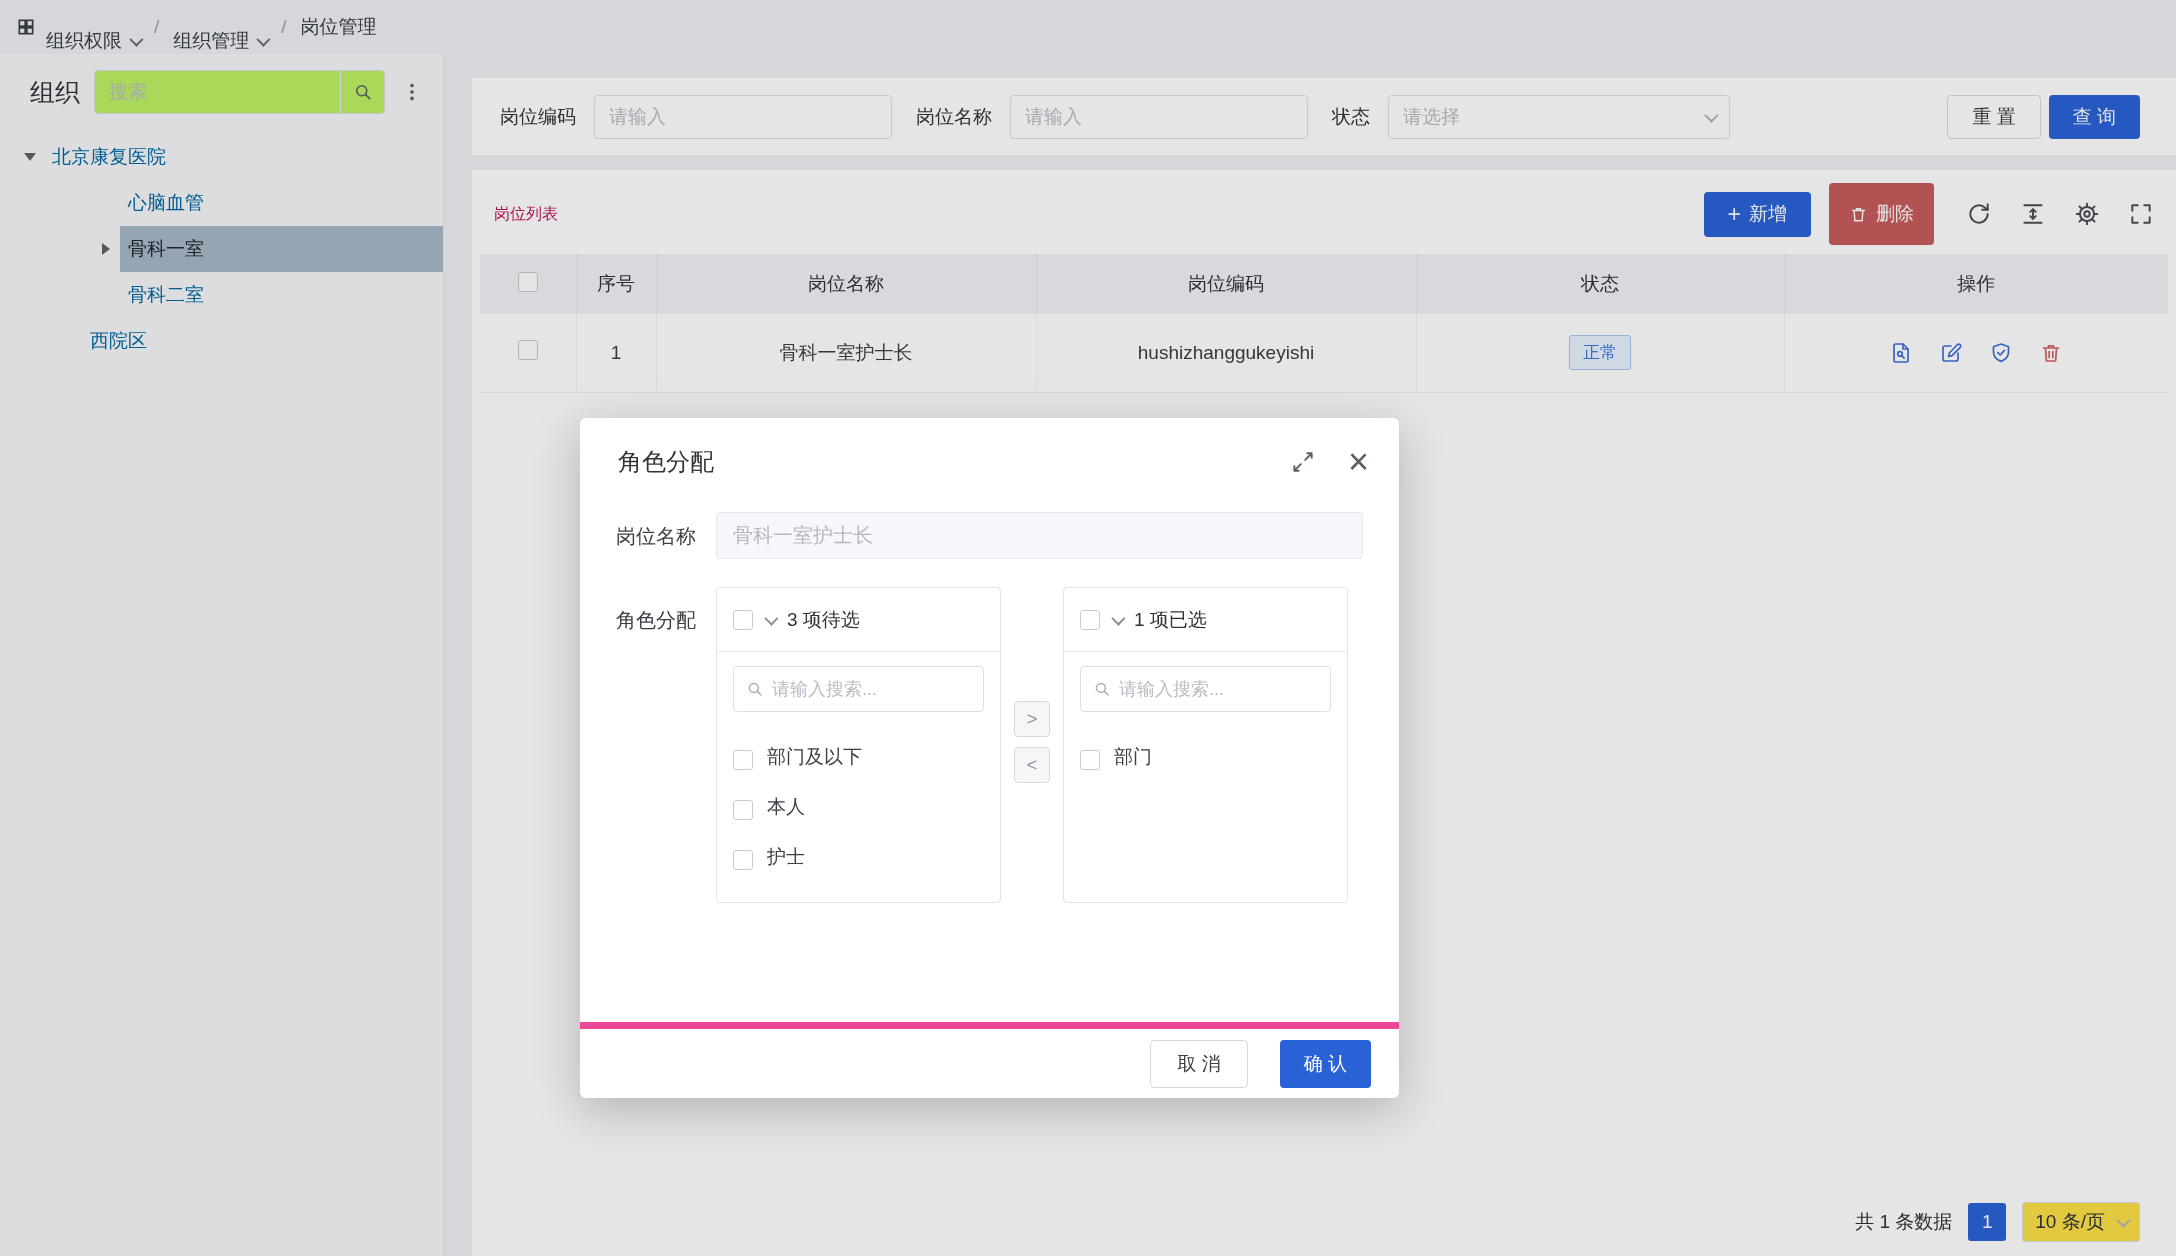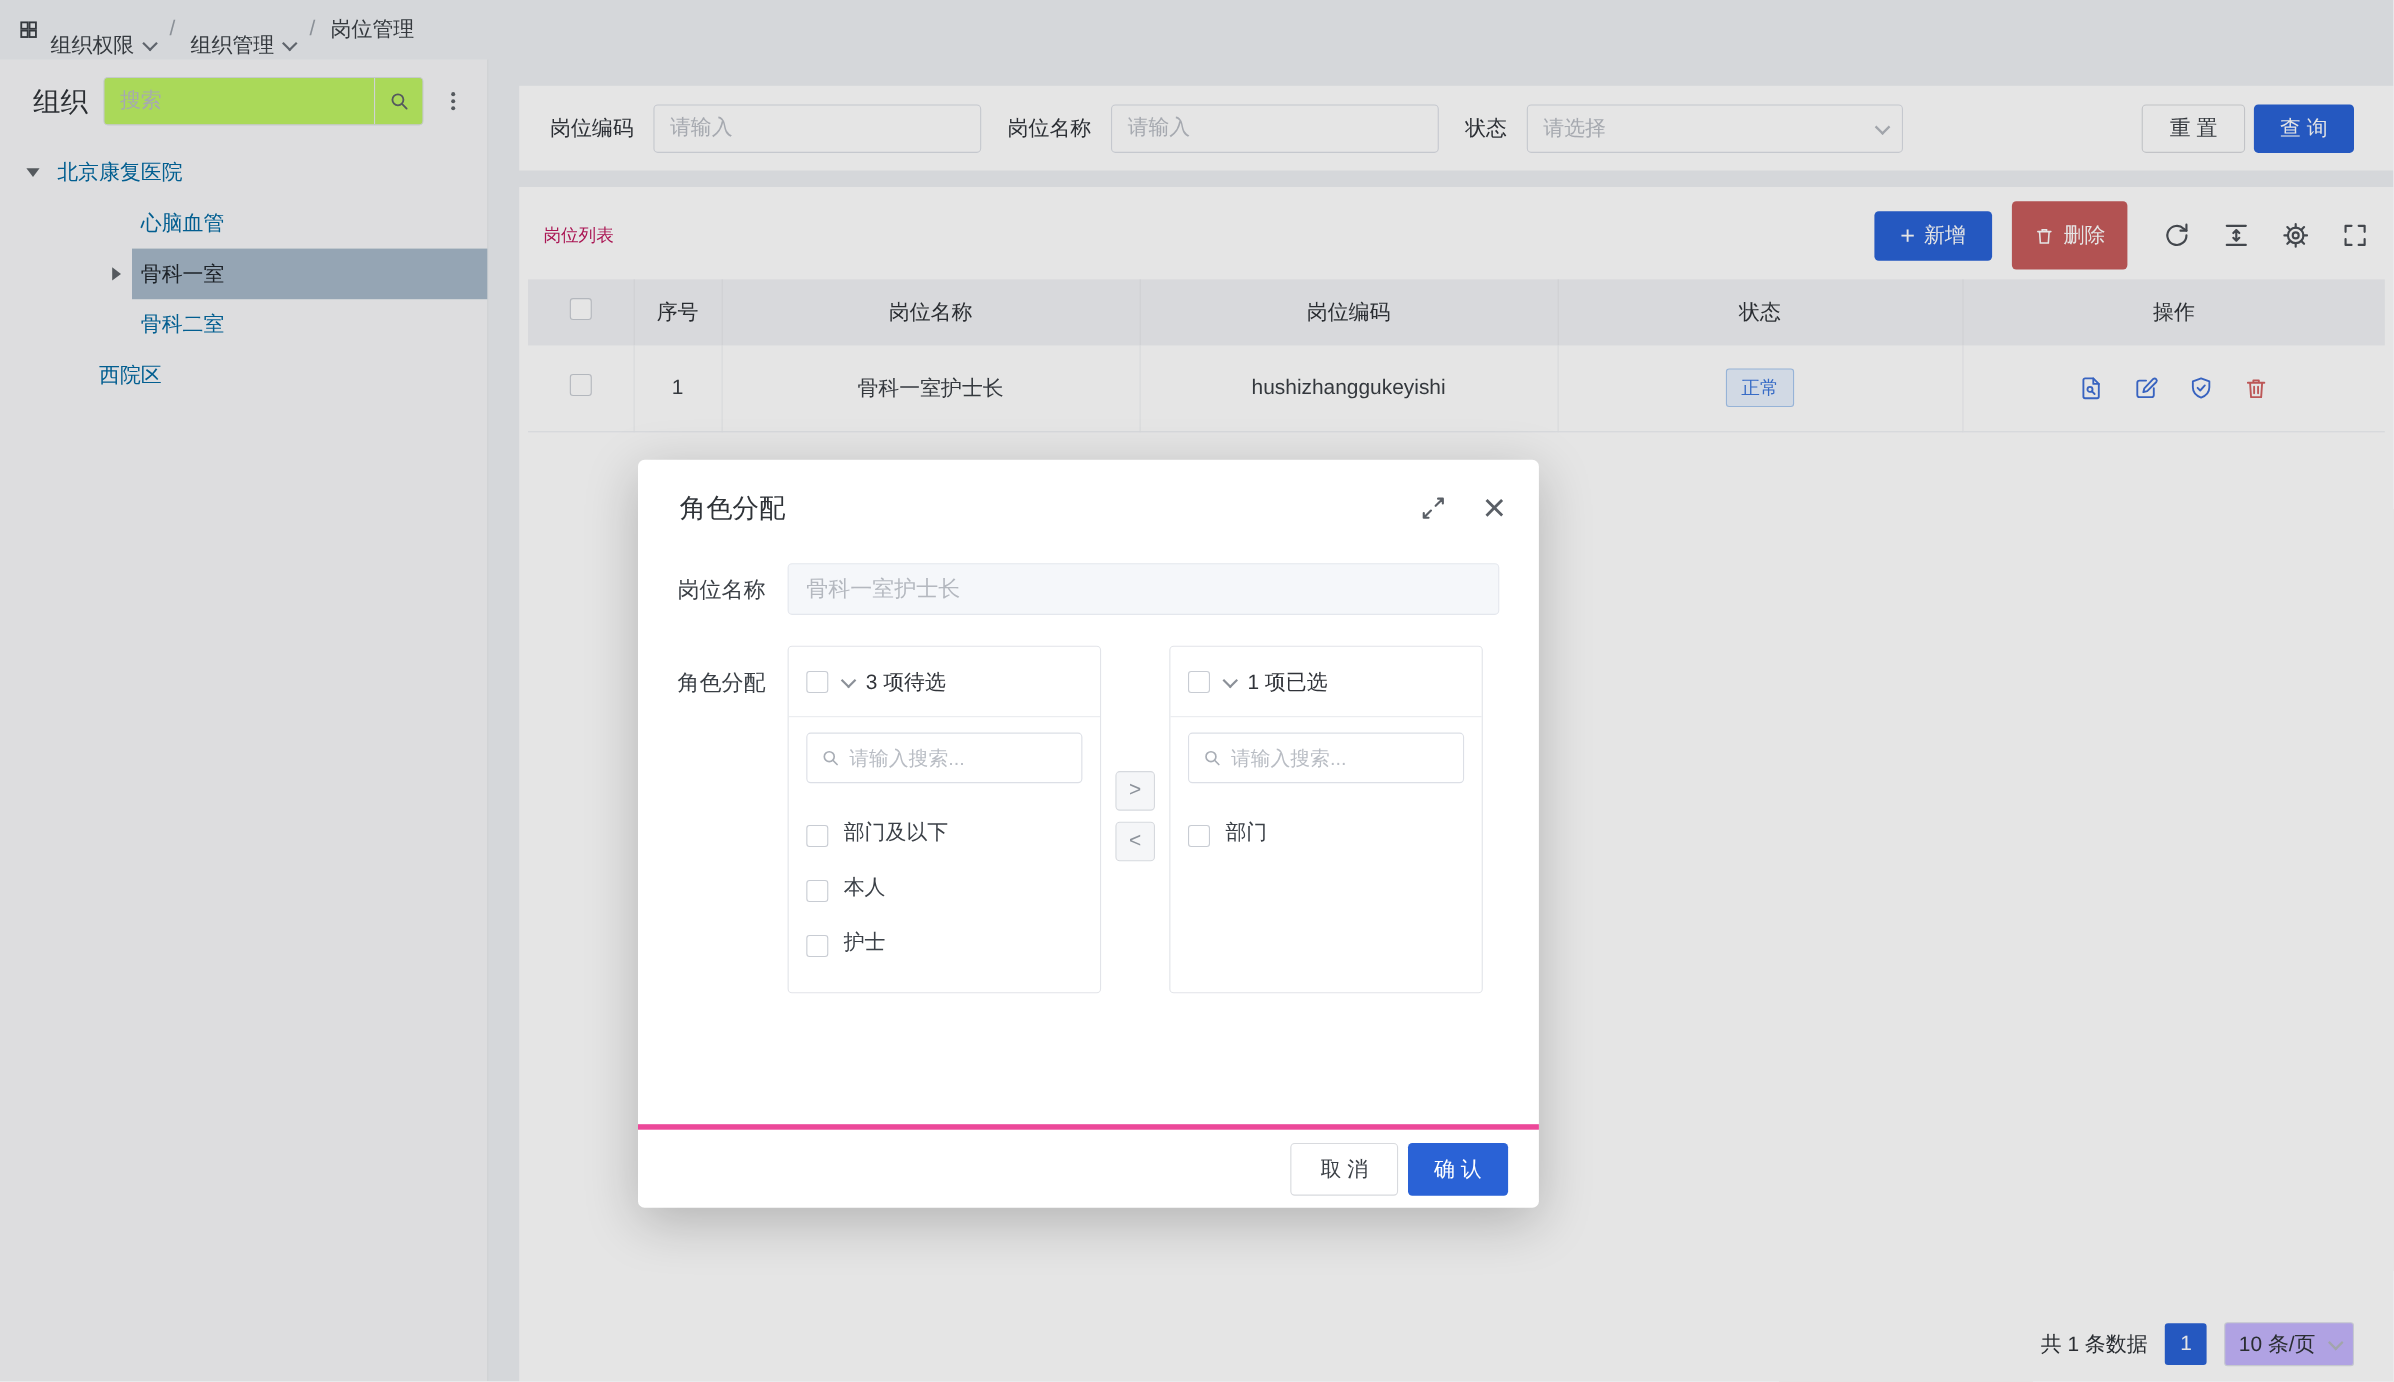--- a/index.html
+++ b/index.html
@@ -59,21 +59,21 @@
   .grid td { height:78px; text-align:center; font-size:19px; color:#3a3f45; border-bottom:1px solid #edeff3; border-right:1px solid #f1f2f5; }
   .grid td:last-child { border-right:0; }
   .cb { width:20px; height:20px; border:1.5px solid #c8ccd3; border-radius:3px; background:#fff; display:inline-block; flex-shrink:0; cursor:pointer; }
   .badge { display:inline-block; padding:5px 13px; font-size:17px; color:#3e78dd; background:#e9f2fe; border:1px solid #a8c8f0; border-radius:3px; }
   .ops { display:flex; align-items:center; justify-content:center; gap:26px; }
   .ops .ic { cursor:pointer; color:#3f6fd6; }
   .ops .ic.red { color:#d26161; }
   
   .pagination { position:absolute; right:36px; bottom:14px; display:flex; align-items:center; gap:16px; font-size:19px; color:#2f3338; z-index:2; }
   .page-box { width:38px; height:38px; background:#2a62d6; color:#fff; border-radius:3px; display:flex; align-items:center; justify-content:center; cursor:pointer; }
-  .size-select { height:40px; border:1px solid #dcdfe6; border-radius:3px; background:#c4b5fd; display:flex; align-items:center; gap:12px; padding:0 12px; color:#2f3338; cursor:pointer; }
+  .size-select { height:40px; border:1px solid #dcdfe6; border-radius:3px; background:#fde047; display:flex; align-items:center; gap:12px; padding:0 12px; color:#2f3338; cursor:pointer; }
   
   .overlay { position:absolute; inset:0; background:rgba(0,0,0,0.10); z-index:5; }
   .modal { position:absolute; left:580px; top:418px; width:819px; height:680px; background:#fff; border-radius:6px; box-shadow:0 12px 48px rgba(0,0,0,0.22); z-index:6; }
   .modal-head { height:88px; display:flex; align-items:center; padding:0 30px 0 38px; }
   .modal-title { font-size:24px; color:#2f3338; }
   .modal-head-icons { margin-left:auto; display:flex; align-items:center; gap:32px; color:#5a5f66; }
   .modal-head-icons .ic, .close-x { cursor:pointer; }
   .close-x { font-size:36px; font-weight:300; line-height:1; color:#5a5f66; }
   .modal-body { padding:6px 36px 0; }
   .form-row { display:flex; margin-bottom:28px; }
@@ -84,21 +84,21 @@
   .transfer { display:flex; flex:1; }
   .panel { width:285px; height:316px; border:1px solid #e2e4e9; border-radius:4px; background:#fff; display:flex; flex-direction:column; }
   .panel-head { height:64px; display:flex; align-items:center; gap:12px; padding:0 16px; border-bottom:1px solid #e9ebef; color:#303339; }
   .panel-head .chev { border-color:#8b9098; cursor:pointer; }
   .panel-search { margin:14px 16px 4px; height:46px; border:1px solid #dcdfe6; border-radius:4px; display:flex; align-items:center; gap:8px; padding:0 12px; color:#a8adb5; }
   .panel-search input { flex:1; min-width:0; border:0; outline:0; font-size:18px; color:#333; font-family:inherit; background:transparent; }
   .panel-items { padding:4px 16px; }
   .p-item { height:50px; display:flex; align-items:flex-end; gap:14px; color:#3b4047; cursor:pointer; }
   .mid { width:62px; display:flex; flex-direction:column; align-items:center; padding-top:114px; gap:10px; }
   .mid-btn { width:36px; height:36px; border:1px solid #d6d9de; border-radius:4px; background:#f5f6f8; color:#8d939b; font-size:19px; display:flex; align-items:center; justify-content:center; cursor:pointer; font-family:inherit; }
-  .modal-foot { position:absolute; left:0; right:0; bottom:0; height:76px; border-top:5px solid #ec4899; display:flex; align-items:center; justify-content:flex-end; gap:9px; padding:0 28px; }
+  .modal-foot { position:absolute; left:0; right:0; bottom:0; height:76px; border-top:7px solid #ec4899; display:flex; align-items:center; justify-content:flex-end; gap:32px; padding:0 28px; }
   .btn-cancel { height:48px; padding:0 26px; }
   .btn-confirm { height:48px; padding:0 24px; }
 </style>
 </head>
 <body>
 
 <div class="page">
 
   <div class="topbar">
     <span class="ic">

